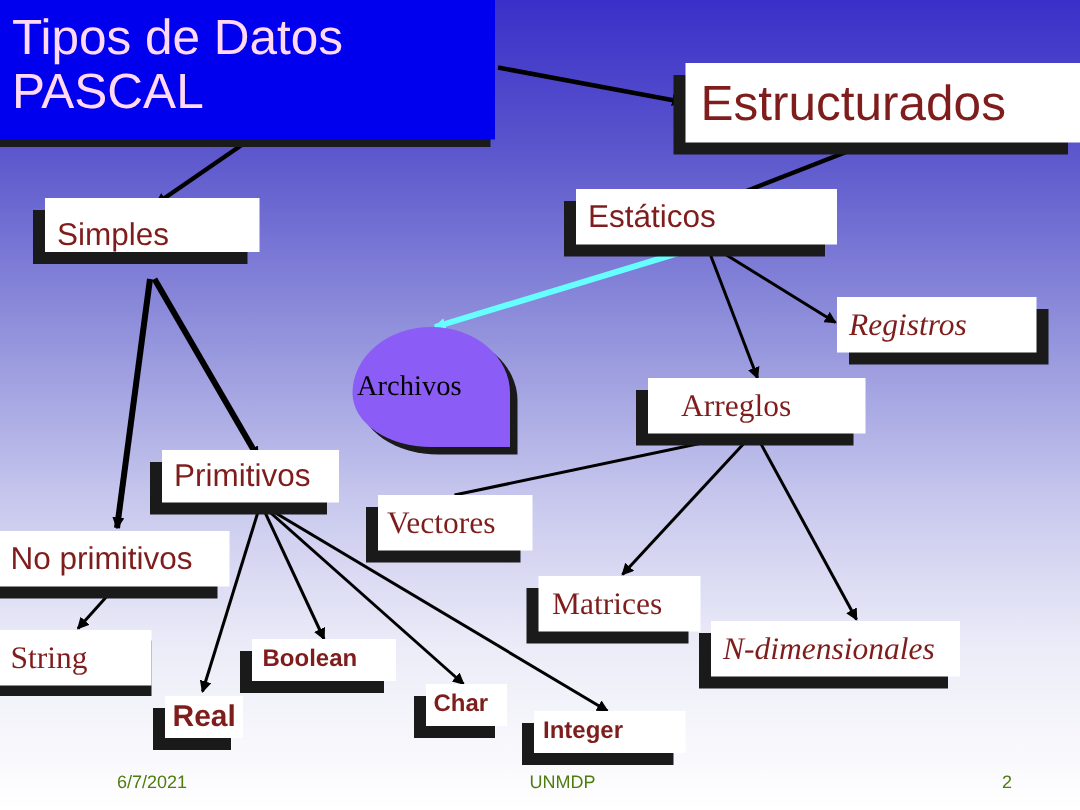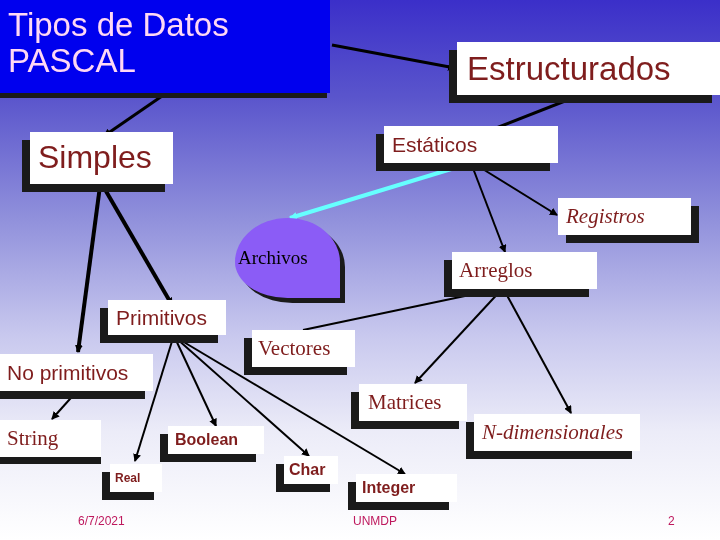--- a/index.html
+++ b/index.html
@@ -10,21 +10,21 @@
   .sh-l { box-shadow: -8px 8px 0 #1a1a1a; }
   .sh-r { box-shadow: 8px 8px 0 #1a1a1a; }
   .sans { font-family: "Liberation Sans", sans-serif; }
   .serif { font-family: "Liberation Serif", serif; }
   .title-box { position: absolute; left: 0; top: 0; width: 330px; height: 93px; background: #0000ee;
     box-shadow: -3px 5px 0 #1a1a1a; color: #ffd8f4; font-size: 33px; line-height: 36px;
     padding: 7px 0 0 8px; box-sizing: border-box; }
   .archivos { position: absolute; left: 235px; top: 218px; width: 105px; height: 80px; background: #8b5cf6;
     border-radius: 50% 50% 0 50% / 55% 55% 0 45%; box-shadow: 5px 5px 0 #1a1a1a;
     font-size: 19px; line-height: 80px; text-align: left; padding-left: 3px; box-sizing: border-box; }
-  .footer { position: absolute; font-size: 12px; color: #be185d; }
+  .footer { position: absolute; font-size: 12px; color: #4d7c0f; }
   svg.edges { position: absolute; left: 0; top: 0; width: 720px; height: 540px; pointer-events: none; }
 </style>
 </head>
 <body>
 
 <svg class="edges" viewBox="0 0 720 540">
   <defs>
     <marker id="ah" markerWidth="8" markerHeight="8" refX="7" refY="4" orient="auto" markerUnits="userSpaceOnUse">
       <path d="M0,0 L8,4 L0,8 z" fill="#000"></path>
     </marker>
@@ -66,45 +66,45 @@
   <line x1="177" y1="338" x2="405" y2="474" stroke="#000" stroke-width="2" marker-end="url(#ah)"></line>
 </svg>
 
 <div class="title-box">
   <div>Tipos de Datos</div>
   <div>PASCAL</div>
 </div>
 
 <div class="node sans sh-l" style="left:457px; top:42px; width:263px; height:53px; font-size:33px; line-height:53px; padding-left:10px;">Estructurados</div>
 
-<div class="node sans sh-l" style="left:30px; top:132px; width:143px; height:52px; font-size:32px; line-height:50px; padding-left:8px;">Simples</div>
+<div class="node sans sh-l" style="left:30px; top:132px; width:143px; height:36px; font-size:21px; line-height:50px; padding-left:8px;">Simples</div>
 
 <div class="node sans sh-l" style="left:384px; top:126px; width:174px; height:37px; font-size:21px; line-height:37px; padding-left:8px;">Estáticos</div>
 
 <div class="node serif sh-r" style="left:558px; top:198px; width:133px; height:37px; font-size:21px; line-height:37px; padding-left:8px;font-style:italic;">Registros</div>
 
 <div class="archivos serif">Archivos</div>
 
-<div class="node serif sh-l" style="left:452px; top:252px; width:145px; height:37px; font-size:21px; line-height:37px; padding-left:7px;">Arreglos</div>
+<div class="node serif sh-l" style="left:432px; top:252px; width:145px; height:37px; font-size:21px; line-height:37px; padding-left:22px;">Arreglos</div>
 
 <div class="node sans sh-l" style="left:108px; top:300px; width:118px; height:35px; font-size:21px; line-height:35px; padding-left:8px;">Primitivos</div>
 
 <div class="node serif sh-l" style="left:252px; top:330px; width:103px; height:37px; font-size:21px; line-height:37px; padding-left:6px;">Vectores</div>
 
 <div class="node sans sh-l" style="left:0px; top:354px; width:153px; height:37px; font-size:21px; line-height:37px; padding-left:7px;">No primitivos</div>
 
 <div class="node serif sh-l" style="left:359px; top:384px; width:108px; height:37px; font-size:21px; line-height:37px; padding-left:9px;">Matrices</div>
 
 <div class="node serif" style="left:0px; top:420px; width:101px; height:37px; font-size:21px; line-height:37px; padding-left:7px; box-shadow: 0 7px 0 #1a1a1a;">String</div>
 
 <div class="node sans sh-l" style="left:168px; top:426px; width:96px; height:28px; font-size:16px; line-height:28px; font-weight:bold; padding-left:7px;">Boolean</div>
 
 <div class="node serif sh-l" style="left:474px; top:414px; width:166px; height:37px; font-size:21px; line-height:37px; padding-left:8px;font-style:italic;">N-dimensionales</div>
 
-<div class="node sans sh-l" style="left:110px; top:464px; width:52px; height:28px; font-size:12px; line-height:28px; font-weight:bold; padding-left:5px;">Real</div>
+<div class="node sans sh-l" style="left:110px; top:464px; width:52px; height:28px; font-size:20px; line-height:28px; font-weight:bold; padding-left:5px;">Real</div>
 
 <div class="node sans sh-l" style="left:284px; top:456px; width:54px; height:28px; font-size:16px; line-height:28px; font-weight:bold; padding-left:5px;">Char</div>
 
 <div class="node sans sh-l" style="left:356px; top:474px; width:101px; height:28px; font-size:16px; line-height:28px; font-weight:bold; padding-left:6px;">Integer</div>
 
 <div class="footer" style="left:78px; top:514px;">6/7/2021</div>
 <div class="footer" style="left:353px; top:514px;">UNMDP</div>
 <div class="footer" style="left:668px; top:514px;">2</div>
 
 </body></html>

